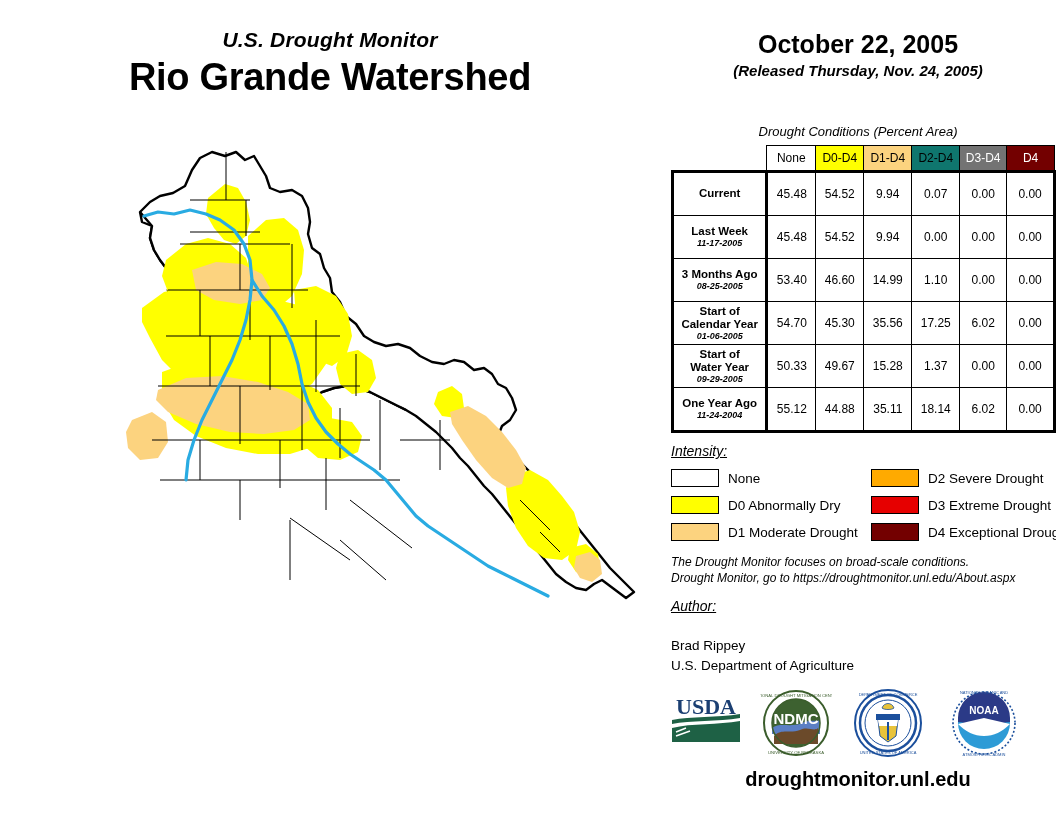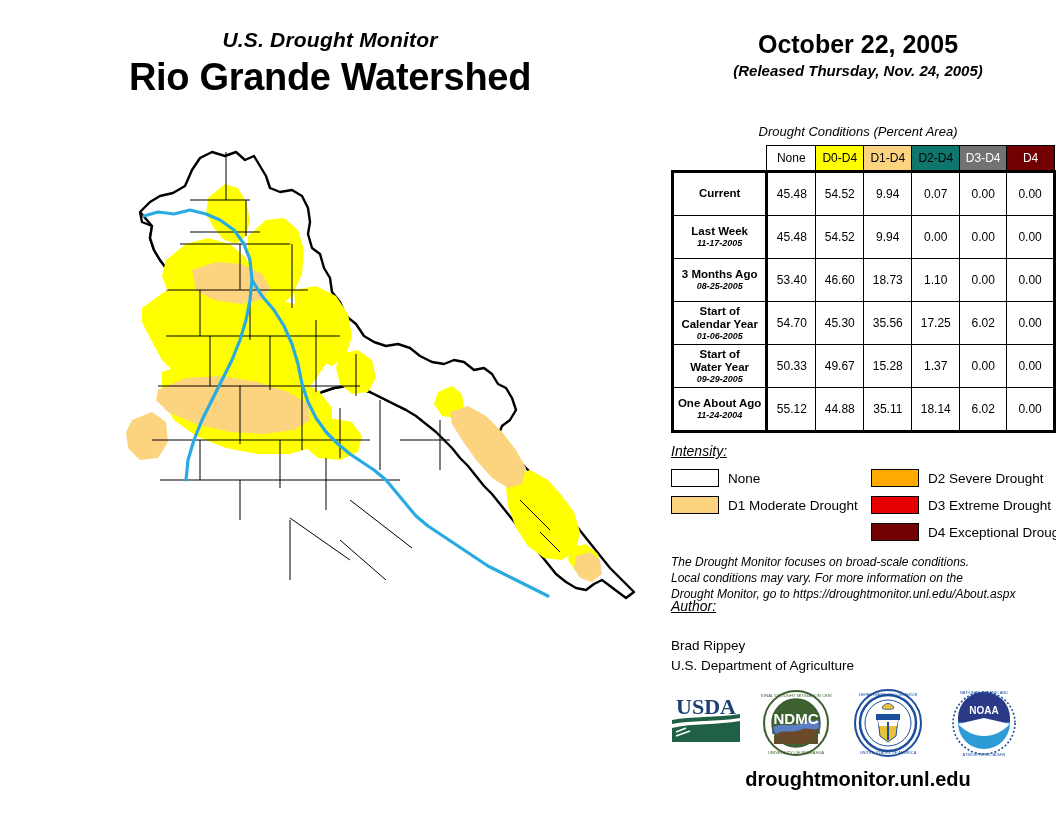--- a/index.html
+++ b/index.html
@@ -269,21 +269,21 @@
         <td class="val">0.00</td>
         <td class="val lastcol">0.00</td>
       </tr>
       <tr>
         <td class="rowlab">
           <div>3 Months Ago</div>
           <span class="sub">08-25-2005</span>
         </td>
         <td class="val">53.40</td>
         <td class="val">46.60</td>
-        <td class="val">18.73</td>
+        <td class="val">14.99</td>
         <td class="val">1.10</td>
         <td class="val">0.00</td>
         <td class="val lastcol">0.00</td>
       </tr>
       <tr>
         <td class="rowlab">
           <div>Start of</div>
           <div>Calendar Year</div>
           <span class="sub">01-06-2005</span>
         </td>
@@ -302,41 +302,45 @@
         </td>
         <td class="val">50.33</td>
         <td class="val">49.67</td>
         <td class="val">15.28</td>
         <td class="val">1.37</td>
         <td class="val">0.00</td>
         <td class="val lastcol">0.00</td>
       </tr>
       <tr>
         <td class="rowlab">
-          <div>One About Ago</div>
+          <div>One Year Ago</div>
           <span class="sub">11-24-2004</span>
         </td>
         <td class="val">55.12</td>
         <td class="val">44.88</td>
         <td class="val">35.11</td>
         <td class="val">18.14</td>
         <td class="val">6.02</td>
         <td class="val lastcol">0.00</td>
       </tr>
     </tbody>
 </table>
 
 <div id="intensity-head">Intensity:</div>
 <div id="legend">
   <div class="leg-col left">
       <div class="leg-row">
         <div class="swatch" style="background: rgb(255, 255, 255);"></div>
         <div class="leg-label">None</div>
       </div>
       <div class="leg-row">
+        <div class="swatch" style="background: rgb(255, 255, 0);"></div>
+        <div class="leg-label">D0 Abnormally Dry</div>
+      </div>
+      <div class="leg-row">
         <div class="swatch" style="background: rgb(252, 211, 127);"></div>
         <div class="leg-label">D1 Moderate Drought</div>
       </div>
     </div>
   <div class="leg-col right">
       <div class="leg-row">
         <div class="swatch" style="background: rgb(255, 170, 0);"></div>
         <div class="leg-label">D2 Severe Drought</div>
       </div>
       <div class="leg-row">
@@ -345,21 +349,20 @@
       </div>
       <div class="leg-row">
         <div class="swatch" style="background: rgb(115, 0, 0);"></div>
         <div class="leg-label">D4 Exceptional Drought</div>
       </div>
     </div>
 </div>
 
 <div id="notes">
   <div>The Drought Monitor focuses on broad-scale conditions.</div>
-  <div>Local conditions may vary. For more information on the</div>
   <div>Drought Monitor, go to https://droughtmonitor.unl.edu/About.aspx</div>
 </div>
 <div id="author-head">Author:</div>
 <div id="author-lines">
   <div>Brad Rippey</div>
   <div>U.S. Department of Agriculture</div>
 </div>
 
 <div id="logos">
 

